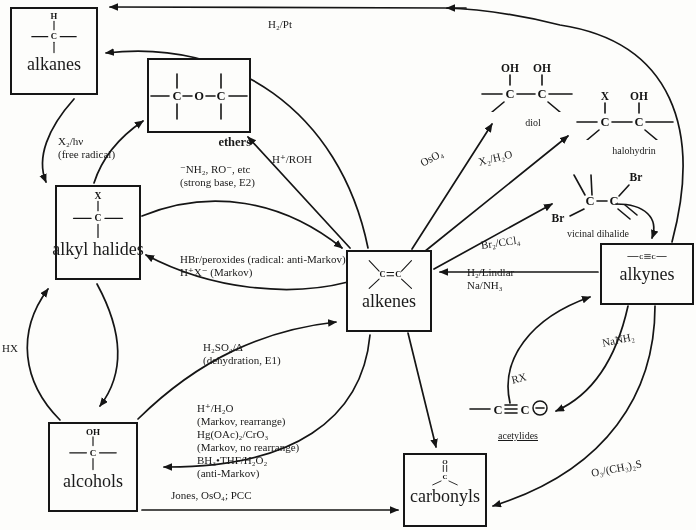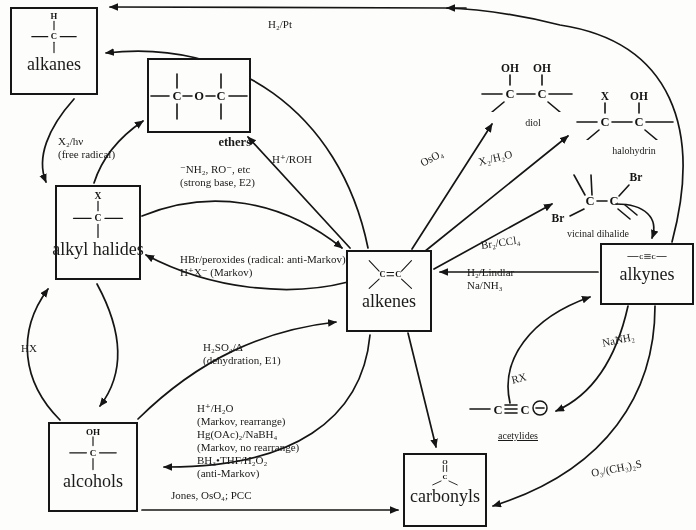--- a/index.html
+++ b/index.html
@@ -224,31 +224,31 @@
   </div>
 
   <div class="rlabel" style="left:272px;top:153px;">H⁺/ROH</div>
 
   <div class="rlabel" style="left:180px;top:253px;">
     <div>HBr/peroxides (radical: anti-Markov)</div>
     <div>H⁺X⁻ (Markov)</div>
   </div>
 
 
-  <div class="rlabel" style="left:21px;top:342px;">HX</div>
+  <div class="rlabel" style="left:2px;top:342px;">HX</div>
 
   <div class="rlabel" style="left:203px;top:341px;">
     <div>H₂SO₄/Δ</div>
     <div>(dehydration, E1)</div>
   </div>
 
   <div class="rlabel" style="left:197px;top:402px;">
     <div>H⁺/H₂O</div>
     <div>(Markov, rearrange)</div>
-    <div>Hg(OAc)₂/NaBH₄</div>
+    <div>Hg(OAc)₂/CrO₃</div>
     <div>(Markov, no rearrange)</div>
     <div>BH₃•THF/H₂O₂</div>
     <div>(anti-Markov)</div>
   </div>
 
   <div class="rlabel" style="left:171px;top:489px;">Jones, OsO₄; PCC</div>
 
   <div class="rlabel rot" style="left:418px;top:158px;transform:rotate(-28deg);">OsO₄</div>
 
   <div class="rlabel rot" style="left:477px;top:156px;transform:rotate(-14deg);">X₂/H₂O</div>

